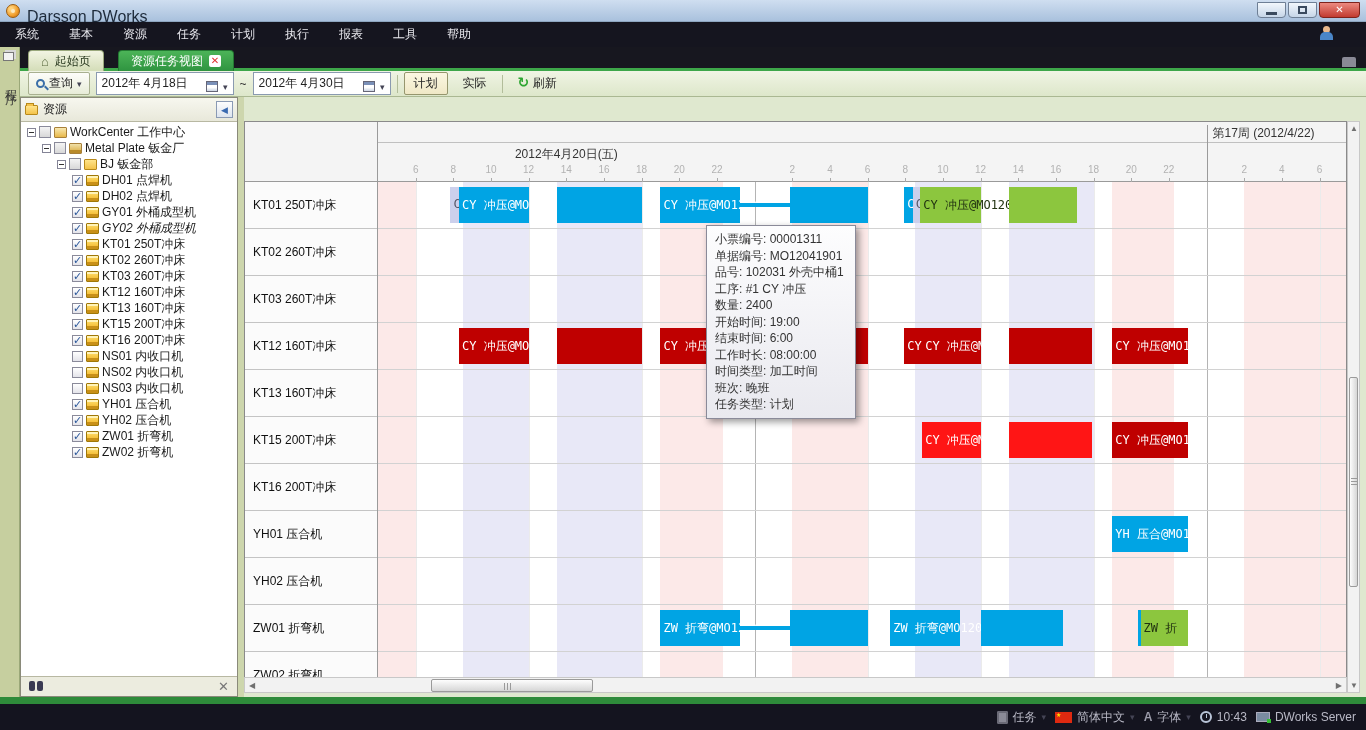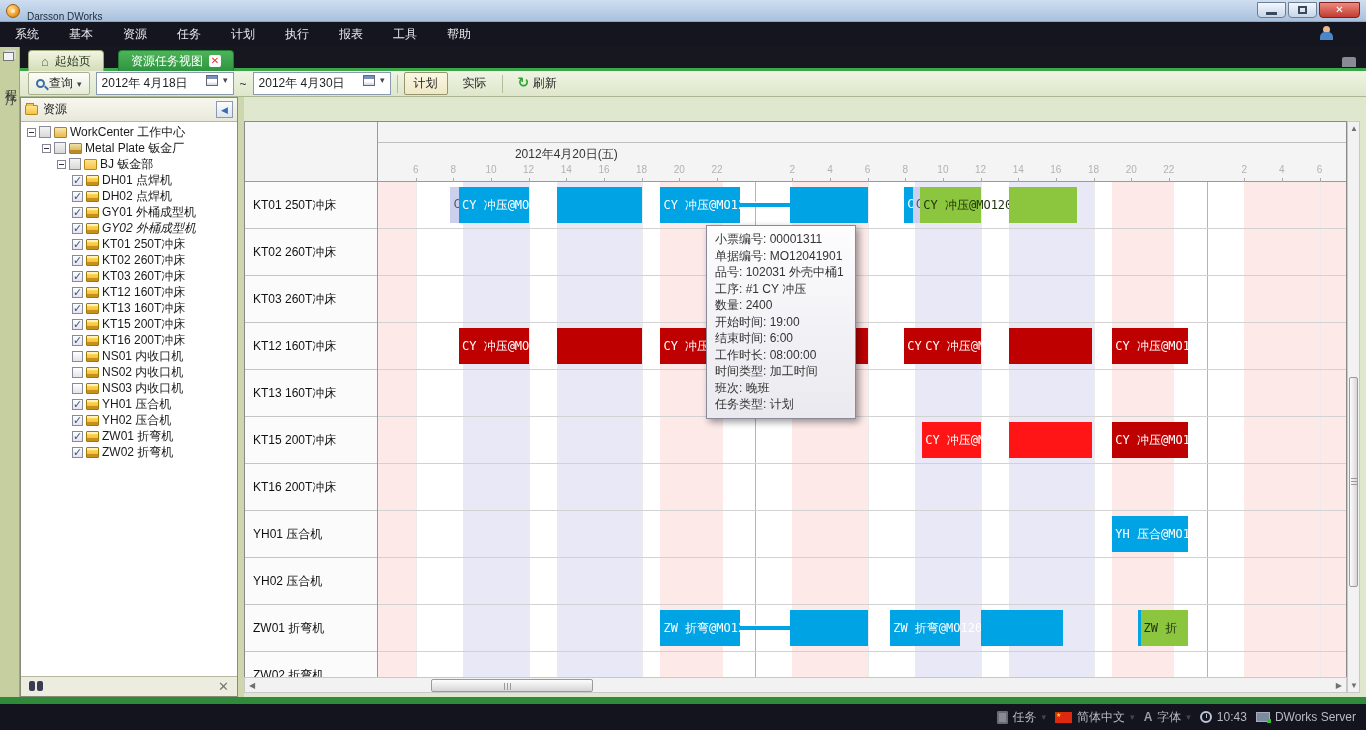--- a/index.html
+++ b/index.html
@@ -9,21 +9,21 @@
   .abs { position:absolute; }
 
   
   .titlebar { left:0; top:0; width:1366px; height:22px;
     background:linear-gradient(#cfdef0,#a9c1dd); border-bottom:1px solid #8ea6c0;
     display:flex; align-items:center; }
   .app-icon { width:14px; height:14px; margin:0 7px 0 6px; border-radius:50%;
     background:radial-gradient(circle at 35% 35%, #ffd27a 15%, #f09c2a 60%, #b86a10 100%);
     border:1px solid #9a5c10; position:relative; }
   .app-icon::after{ content:""; position:absolute; left:4px; top:4px; width:4px; height:4px; border-radius:50%; background:#fbe9c0;}
-  .title-text { font-size:10px; color:#1d2a3a;margin-top:12px; }
+  .title-text { font-size:16px; color:#1d2a3a;margin-top:12px; }
   .win-btns { position:absolute; right:6px; top:2px; display:flex; gap:2px; }
   .win-btn { width:29px; height:16px; border:1px solid #6e7f95; border-radius:0 0 4px 4px;
     background:linear-gradient(#f2f7fc,#c6d6e8); color:#3a4a5e; font-size:10px; line-height:14px; text-align:center; }
   .win-btn.close { width:41px; background:linear-gradient(#ec8a80,#c23b30); border-color:#7e231c; color:#fff; font-weight:bold; }
   .glyph-min { display:inline-block; width:11px; height:3px; background:#3a4a5e; margin-top:9px; }
   .glyph-max { display:inline-block; width:9px; height:8px; border:2px solid #3a4a5e; margin-top:3px; }
 
   
   .menubar { left:0; top:22px; width:1366px; height:25px; background:#15151f; display:flex; align-items:center; }
   .menu-items { display:flex; }
@@ -45,21 +45,21 @@
 
   
   .toolbar { left:20px; top:71px; width:1346px; height:26px;
     background:linear-gradient(#f0f4e4,#dde7ca); border-bottom:1px solid #aab892;
     display:flex; align-items:center; gap:6px; padding-left:8px; }
   .tb-btn { display:flex; align-items:center; gap:4px; padding:2px 7px; border:1px solid #a8b090;
     border-radius:2px; background:linear-gradient(#fdfdfa,#e7ecd8); }
   .mag-icon { width:9px; height:9px; border:2px solid #3a6ea8; border-radius:50%; position:relative; }
   .mag-icon::after { content:""; position:absolute; left:6px; top:6px; width:5px; height:2px; background:#3a6ea8; transform:rotate(45deg); }
   .caret { color:#445; font-size:9px; }
-  .date-field { display:flex; align-items:flex-start; gap:5px; background:#fff; border:1px solid #8a9ab0; padding:2px 5px; width:138px; }
+  .date-field { display:flex; align-items:flex-end; gap:5px; background:#fff; border:1px solid #8a9ab0; padding:2px 5px; width:138px; }
   .date-field .txt { flex:1; }
   .cal-icon { width:12px; height:11px; border:1px solid #667; background:linear-gradient(#fff 60%,#cdd6e4); position:relative; }
   .cal-icon::before { content:""; position:absolute; left:0; top:0; width:100%; height:3px; background:#7a90b8; }
   .tilde { color:#333; }
   .tb-toggle { padding:2px 9px; border:1px solid #96966e; background:linear-gradient(#fbf7e2,#efe8c6); border-radius:2px; }
   .tb-label { padding:2px 9px; }
   .tb-sep { width:1px; height:18px; background:#b2bd9a; }
   .refresh-icon { color:#2fa632; font-weight:bold; font-size:14px; line-height:13px; }
 
   
@@ -350,20 +350,21 @@
   </div>
 
   <div class="abs splitter"></div>
 
 
   <div class="abs gantt">
     <div class="g-inner" id="gantt-root">
         <div class="g-headbg"></div>
         <div class="g-rescol-head"></div>
         <div class="g-weekline"></div>
+        <div class="g-week-label" style="left: 961.52px; right: 0px;">第17周 (2012/4/22)</div>
         <div class="g-day-label" style="left: 133px; width: 376.6px;">2012年4月20日(五)</div>
         <div class="g-tick-label" style="left: 170.66px;">6</div>
         <div class="g-tick-mark" style="left: 170.66px;"></div>
         <div class="g-tick-label" style="left: 208.32px;">8</div>
         <div class="g-tick-mark" style="left: 208.32px;"></div>
         <div class="g-tick-label" style="left: 245.98px;">10</div>
         <div class="g-tick-mark" style="left: 245.98px;"></div>
         <div class="g-tick-label" style="left: 283.64px;">12</div>
         <div class="g-tick-mark" style="left: 283.64px;"></div>
         <div class="g-tick-label" style="left: 321.3px;">14</div>

